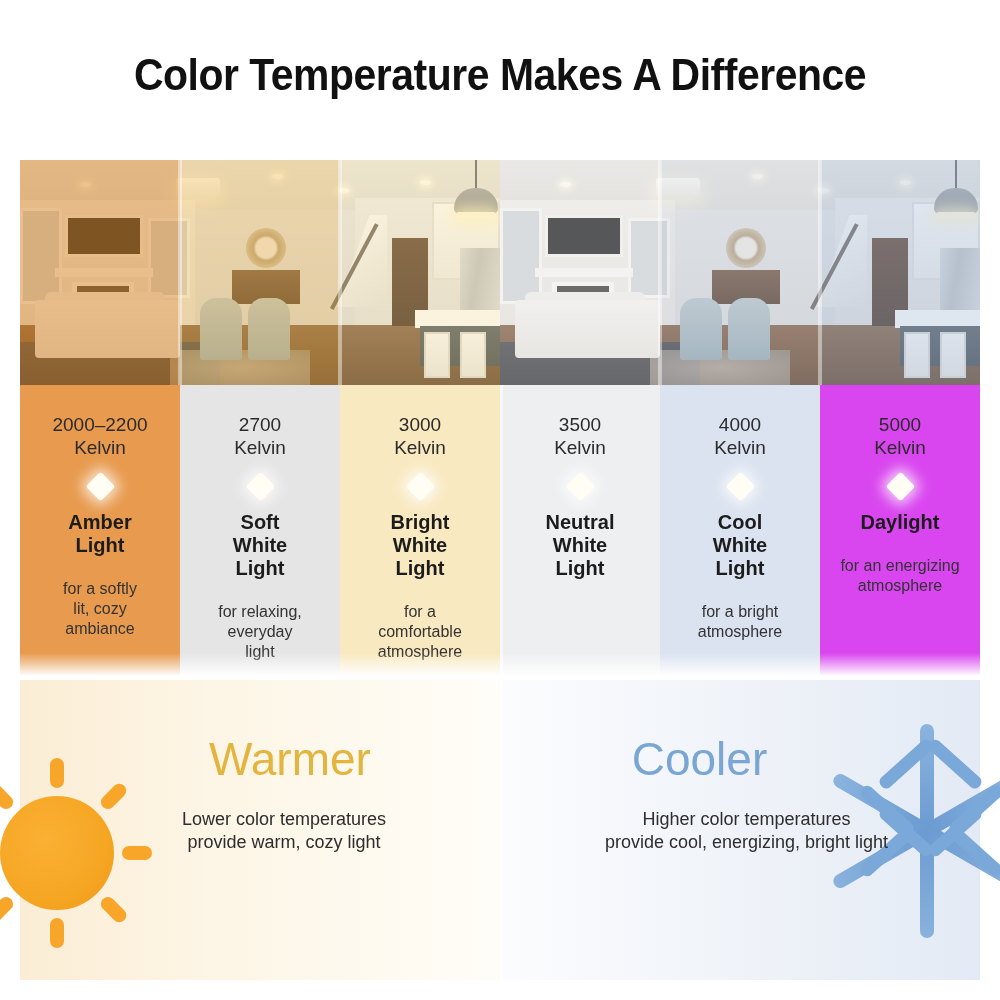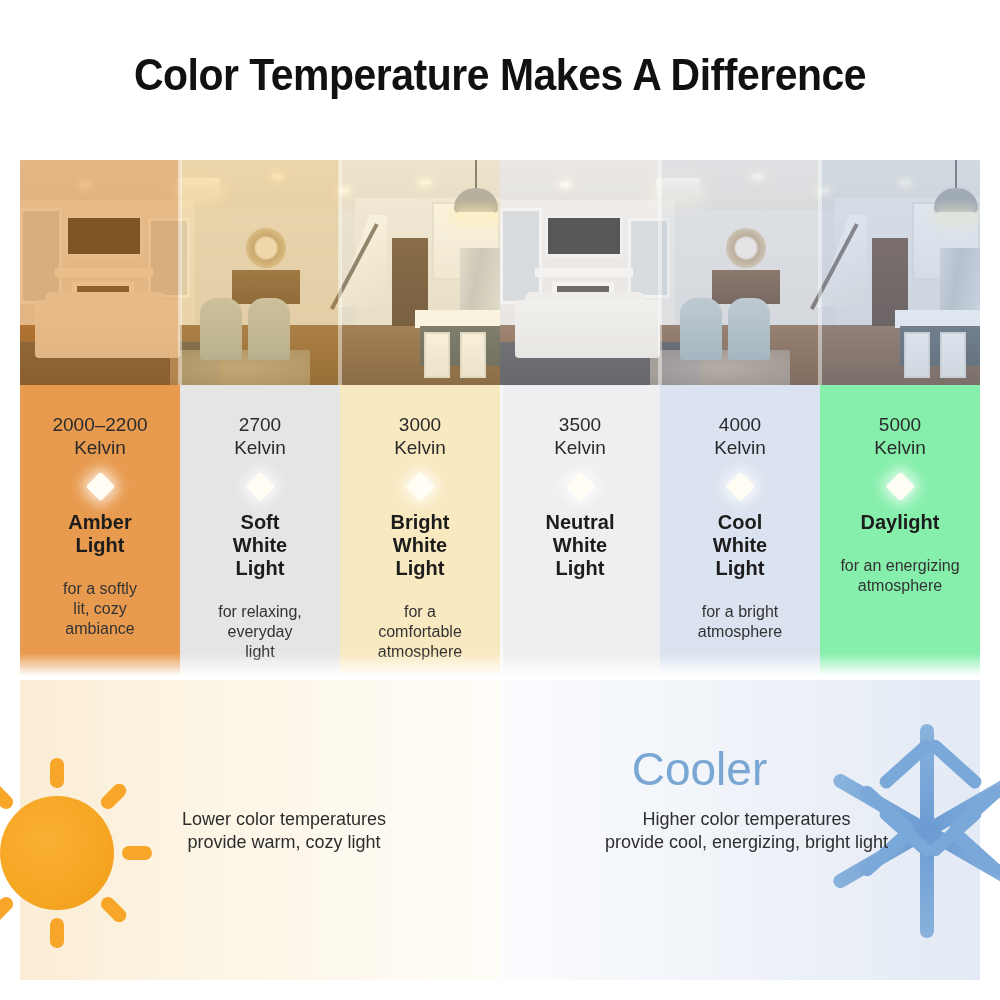--- a/index.html
+++ b/index.html
@@ -256,21 +256,21 @@
   .bhalf.cool {
     left: 483px; width: 477px;
     background: linear-gradient(90deg, #fbfcfe 0%, #eef2f8 55%, #e3eaf5 100%);
   }
   .btitle {
     position: absolute; top: 52px; width: 100%;
     text-align: center; font-size: 46px; font-weight: normal;
     font-family: "Liberation Sans", sans-serif;
   }
   .btitle.warm { color: #e3b53e; left: 0; padding-left: 60px; }
-  .btitle.cool { color: #7aa6d3; left: 0; padding-right: 84px; margin-top: 10px; }
+  .btitle.cool { color: #7aa6d3; left: 0; padding-right: 84px; }
   .bdesc {
     position: absolute; top: 128px; width: 100%;
     text-align: center; font-size: 18px; line-height: 23px; color: #2d2d2d;
   }
   .bdesc.warm { padding-left: 58px; padding-right: 10px; }
   .bdesc.cool { padding-left: 10px; }
 
   
   .sun {
     position: absolute; left: -58px; top: 78px;
@@ -441,21 +441,21 @@
     </div>
 
     <div class="col" style="background: rgb(219, 227, 240);">
       <div class="kelvin">4000<br>Kelvin</div>
       <div class="diamond"></div>
       <div class="cname">Cool<br>White<br>Light</div>
       <div class="cdesc">for a bright<br>atmosphere</div>
       <div class="col-fade"></div>
     </div>
 
-    <div class="col" style="background: #86efac;">
+    <div class="col" style="background: #d946ef;">
       <div class="kelvin">5000<br>Kelvin</div>
       <div class="diamond"></div>
       <div class="cname">Daylight</div>
       <div class="cdesc">for an energizing<br>atmosphere</div>
       <div class="col-fade"></div>
     </div>
 
     <div class="col-gap" style="left:480px"></div>
   </div>
 
@@ -466,20 +466,21 @@
         <div class="sun-core"></div>
         <div class="ray" style="transform:rotate(0deg)"></div>
         <div class="ray" style="transform:rotate(45deg)"></div>
         <div class="ray" style="transform:rotate(90deg)"></div>
         <div class="ray" style="transform:rotate(135deg)"></div>
         <div class="ray" style="transform:rotate(180deg)"></div>
         <div class="ray" style="transform:rotate(225deg)"></div>
 
         <div class="ray" style="transform:rotate(315deg)"></div>
       </div>
+      <div class="btitle warm" style="color: rgb(227, 181, 62);">Warmer</div>
       <div class="bdesc warm">Lower color temperatures<br>provide warm, cozy light</div>
     </div>
 
     <div class="bhalf cool">
       <div class="snow">
         <div class="sf-arm" style="transform:rotate(0deg)"></div>
         <div class="sf-arm" style="transform:rotate(60deg)"></div>
         <div class="sf-arm" style="transform:rotate(-60deg)"></div>
         <div class="sf-branch" style="left:112px;top:36px;transform:rotate(48deg);transform-origin:top center"></div>
         <div class="sf-branch" style="left:112px;top:36px;transform:rotate(-48deg);transform-origin:top center"></div>

